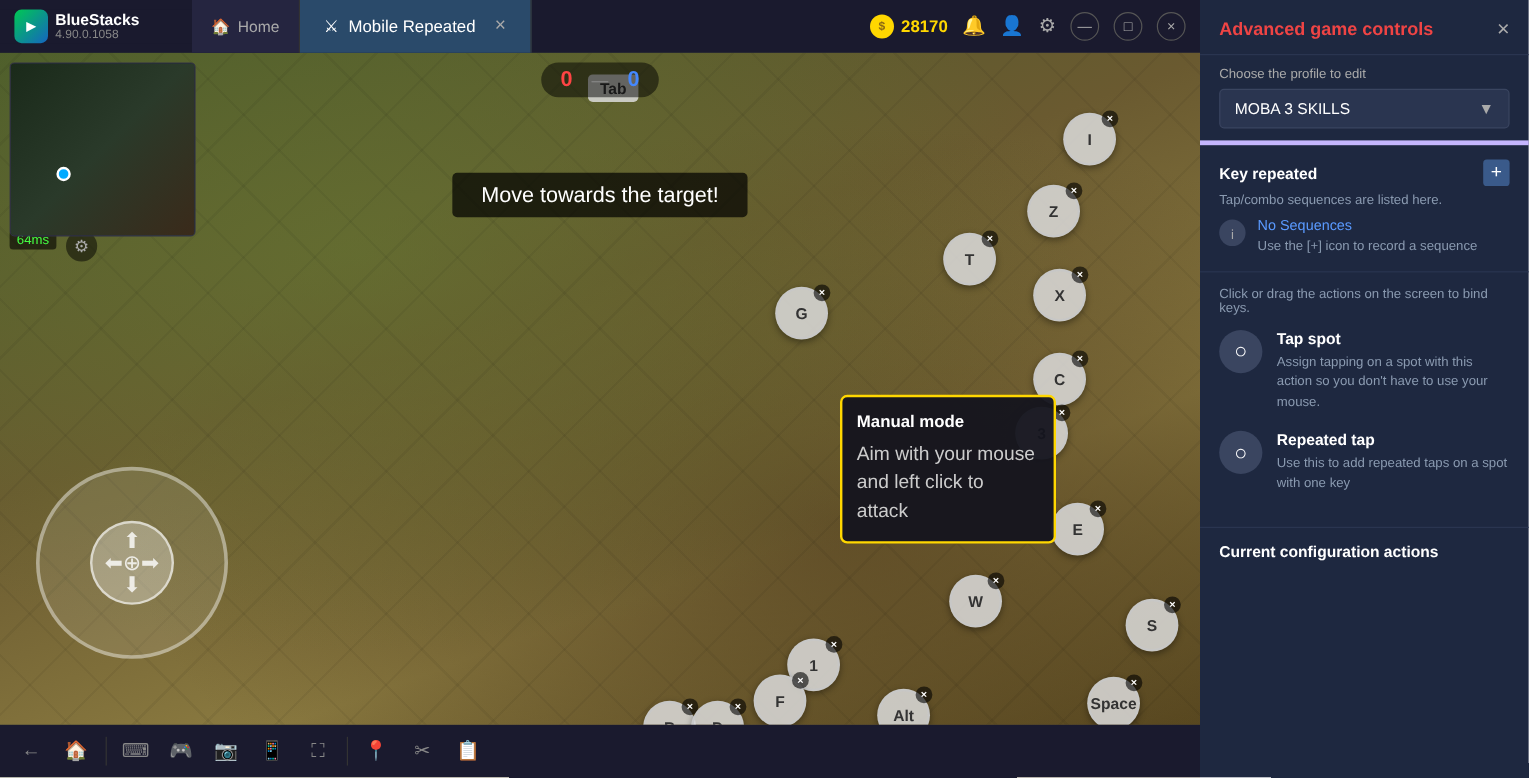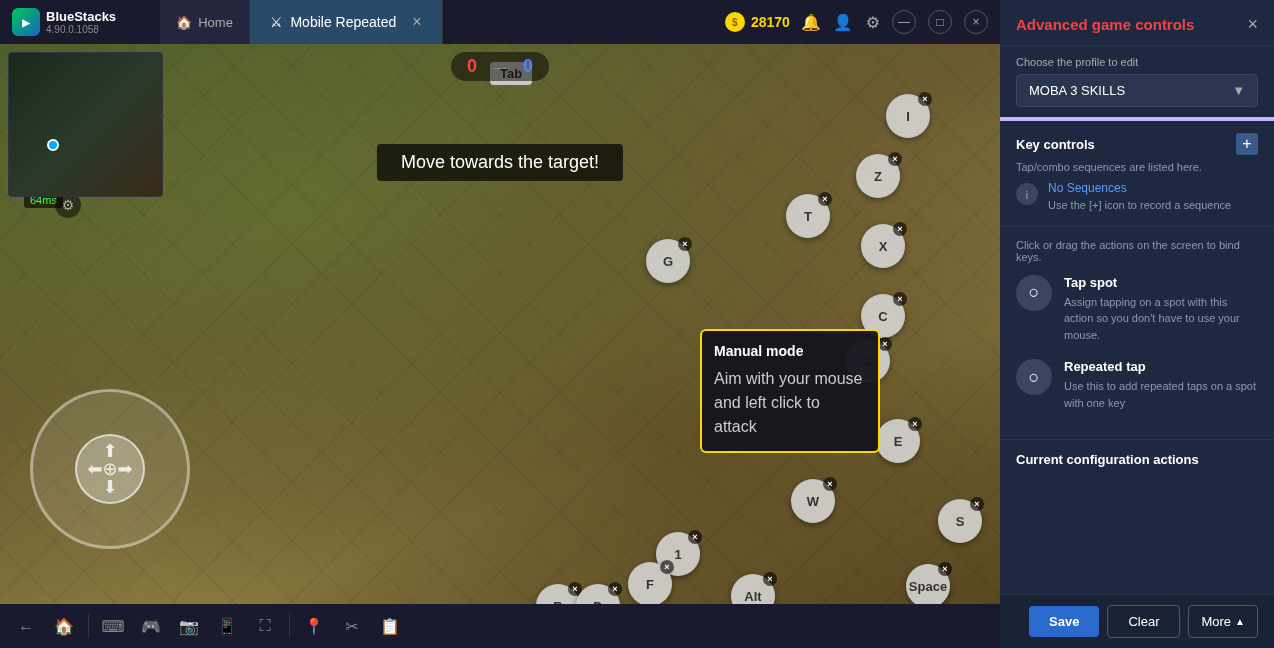--- a/index.html
+++ b/index.html
@@ -172,21 +172,21 @@
     .minimap-hero {
       position: absolute;
       top: 60%; left: 25%;
       width: 12px; height: 12px;
       background: #00aaff;
       border-radius: 50%;
       border: 2px solid white;
     }
     .ping-display {
       position: absolute;
-      top: 148px; left: 24px;
+      top: 148px; left: 8px;
       background: rgba(0,0,0,0.6);
       color: #44ff44;
       font-size: 11px;
       padding: 2px 6px;
       border-radius: 3px;
     }
     .settings-btn {
       position: absolute;
       top: 148px; left: 55px;
       width: 26px; height: 26px;
@@ -572,21 +572,21 @@
   <div class="profile-section">
     <div class="profile-label">Choose the profile to edit</div>
     <div class="profile-dropdown">
       <span>MOBA 3 SKILLS</span>
       <span class="dropdown-arrow">▼</span>
     </div>
   </div>
 
   <div class="section">
     <div class="section-header">
-      <span class="section-title">Key controls</span>
+      <span class="section-title">Key repeated</span>
       <div class="section-add">+</div>
     </div>
     <div class="section-subtitle">Tap/combo sequences are listed here.</div>
     <div class="no-sequences">
       <div class="info-icon">ℹ</div>
       <div>
         <div class="no-seq-title">No Sequences</div>
         <div class="no-seq-text">Use the [+] icon to record a sequence</div>
       </div>
     </div>
@@ -613,22 +613,14 @@
         <div class="touch-item-title">Repeated tap</div>
         <div class="touch-item-desc">Use this to add repeated taps on a spot with one key</div>
       </div>
     </div>
   </div>
 
   <div class="config-section">
     <div class="config-title">Current configuration actions</div>
   </div>
 
-  <div class="panel-footer">
-    <button class="btn-save">Save</button>
-    <button class="btn-clear">Clear</button>
-    <button class="btn-more">
-      <span>More</span>
-      <span class="btn-more-arrow">▲</span>
-    </button>
-  </div>
 
 </div>
 
 </body></html>

